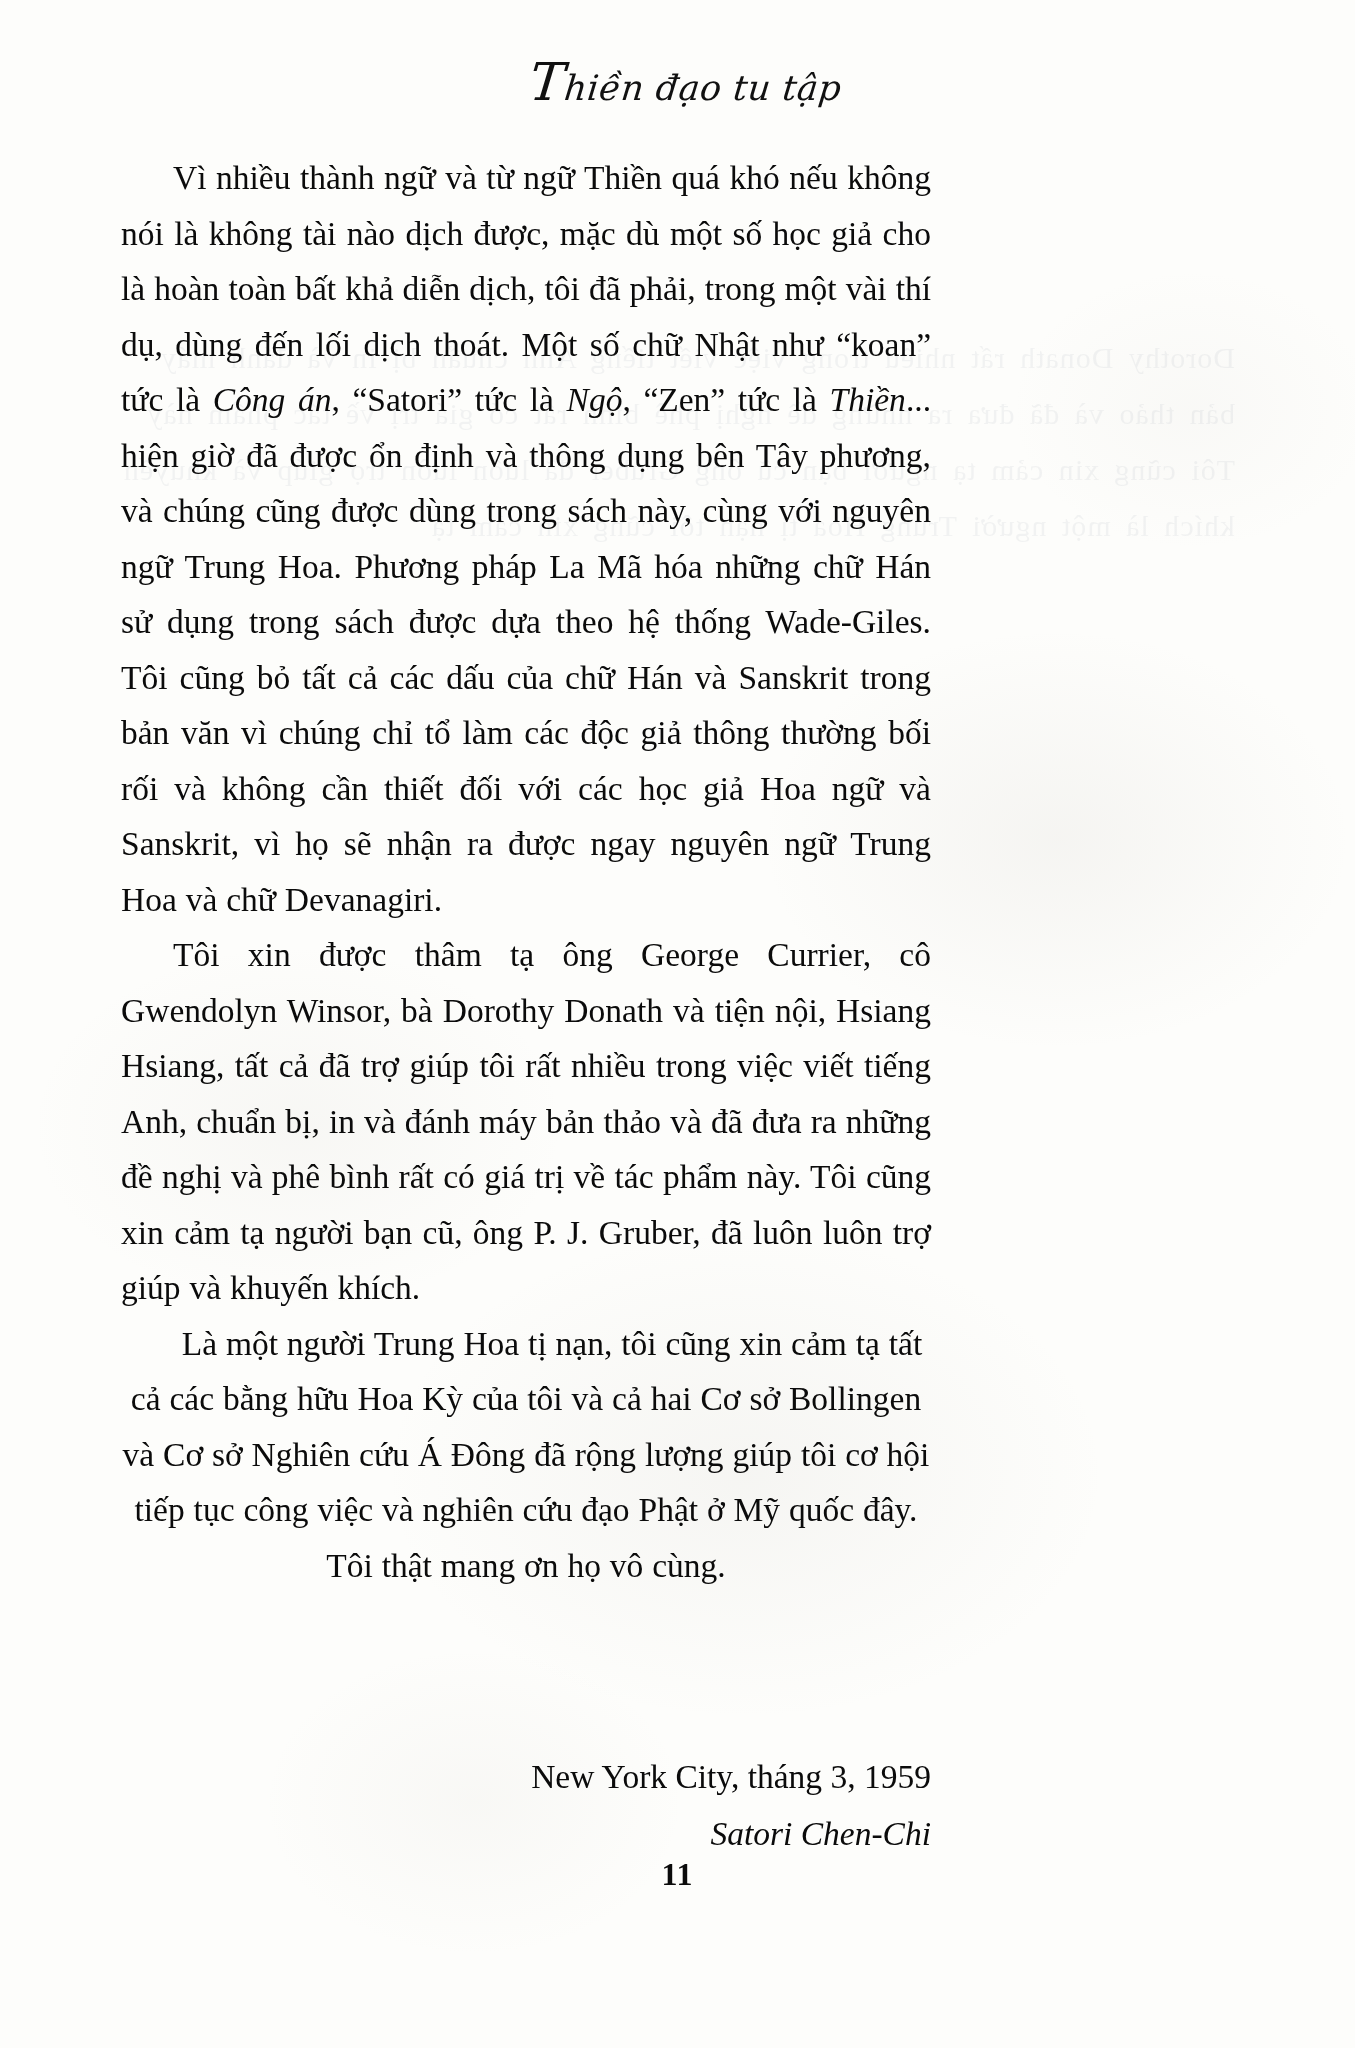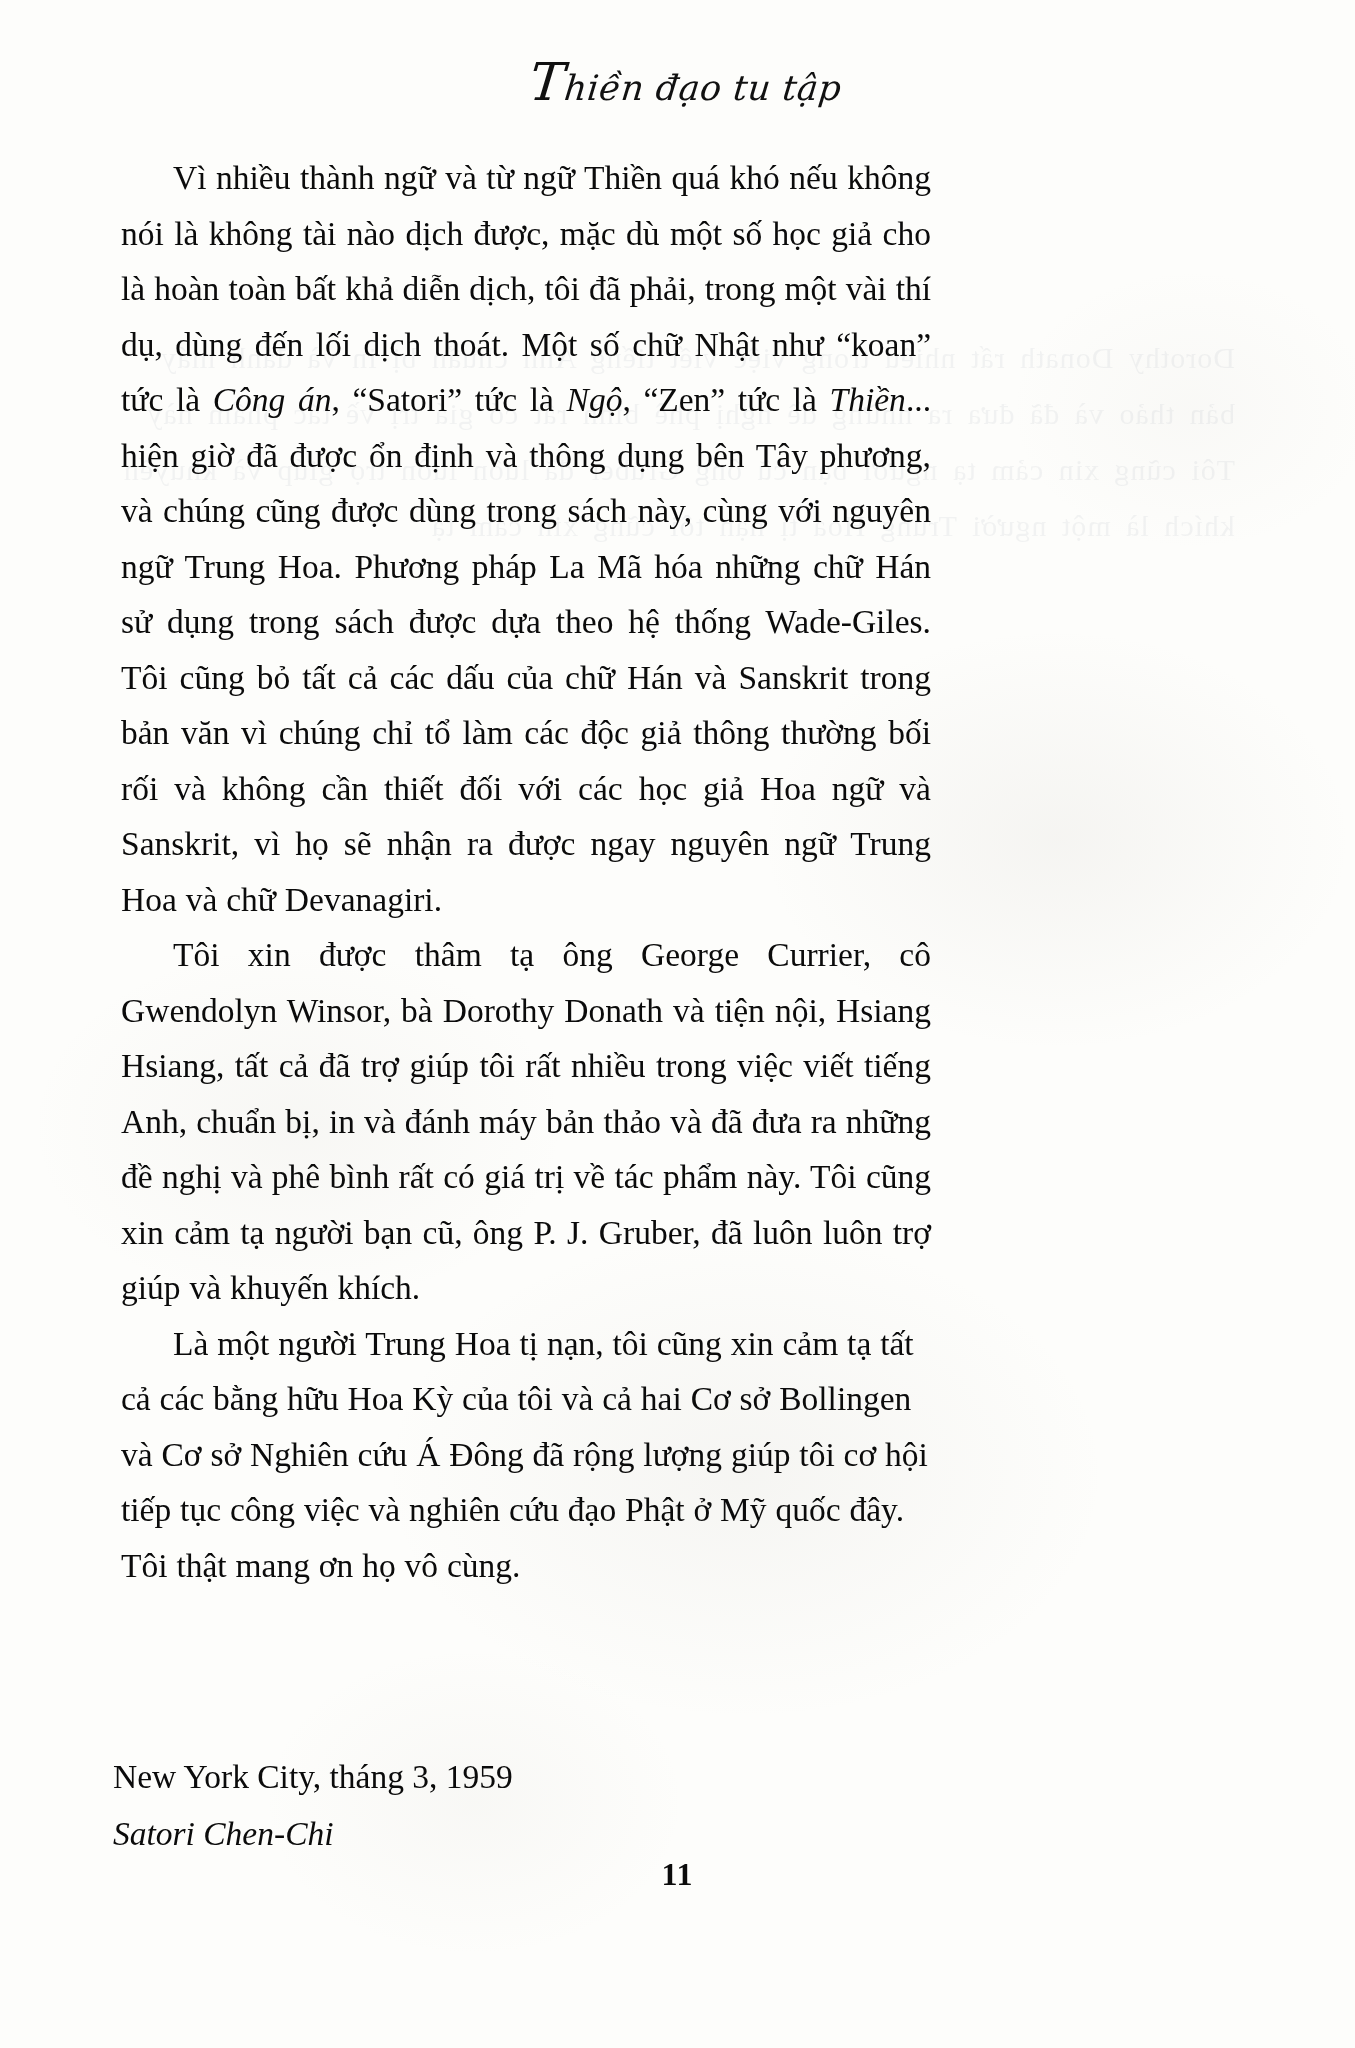--- a/index.html
+++ b/index.html
@@ -78,31 +78,32 @@
     text-align: justify;
     text-justify: inter-word;
     word-spacing: 0.5px;
     -webkit-font-smoothing: antialiased;
   }
   p.para.indent {
     text-indent: 52px;
     margin-left: 8px;
   }
   p.para.last-left {
-    text-align: left;
+    text-align: center;
   }
   .it {
     font-style: italic;
   }
 
   .signature {
     position: absolute;
     top: 1748px;
     left: 113px;
     width: 818px;
+    text-align: right;
     font-family: "Liberation Serif", serif;
     font-size: 33.5px;
     line-height: 57px;
     color: #0b0b0b;
   }
   .signature .sig-name {
     font-style: italic;
   }
 
   .folio {

